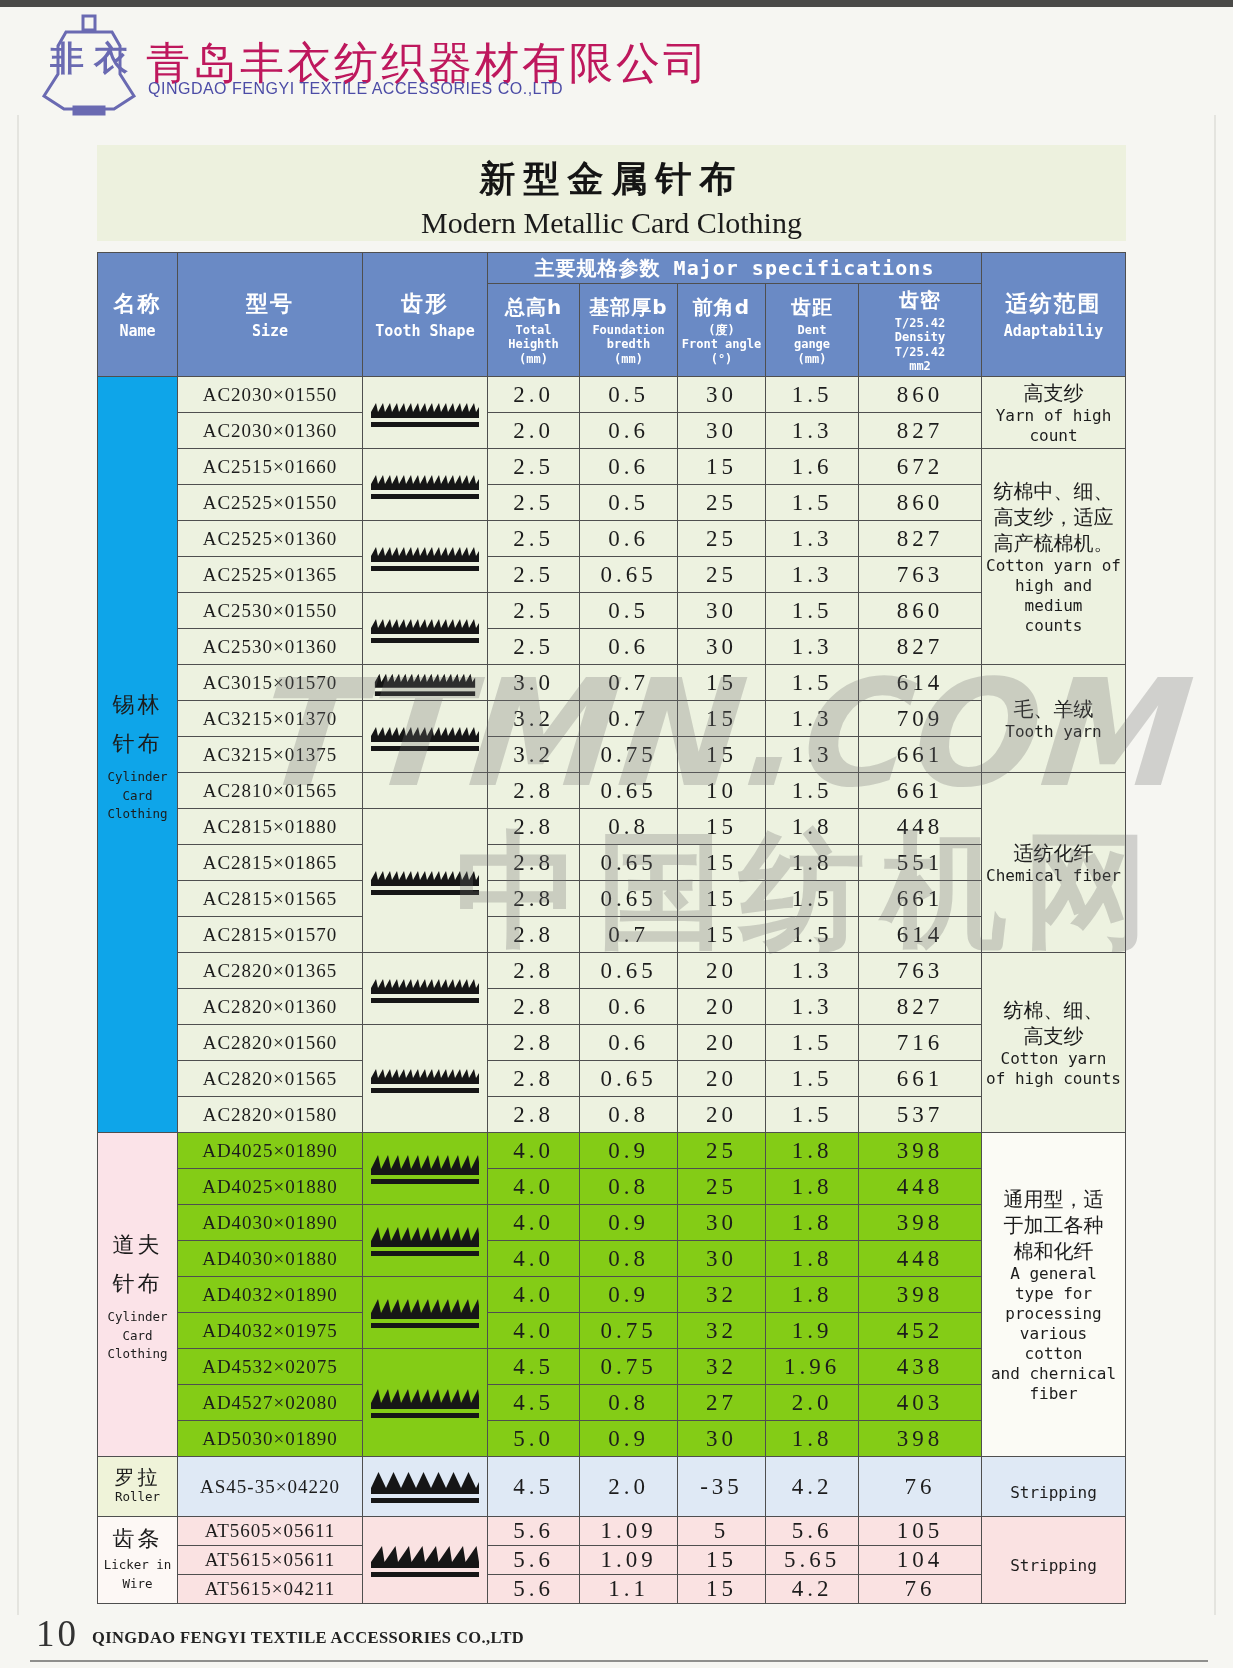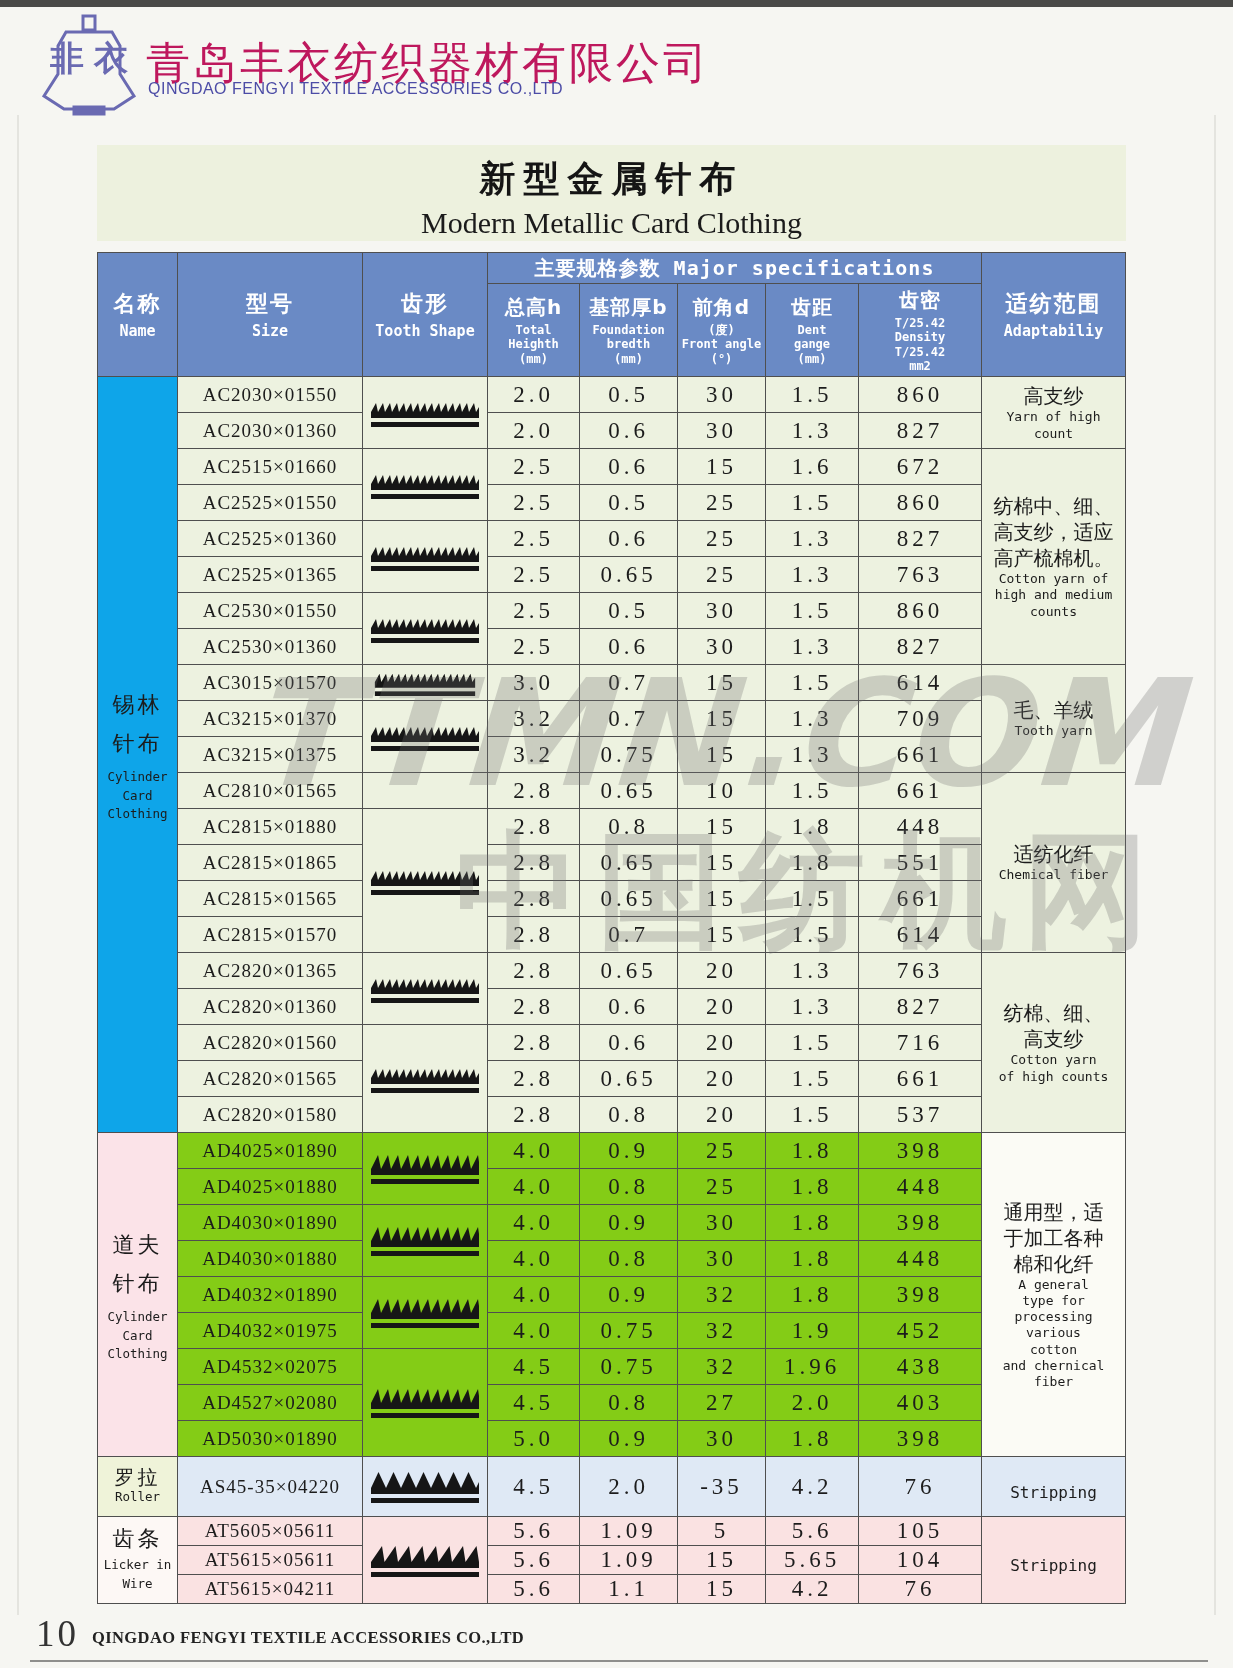--- a/index.html
+++ b/index.html
@@ -46,21 +46,21 @@
 
   td.size{font-family:"Liberation Serif",serif;font-size:19px;letter-spacing:1px;}
   td.num{font-family:"Liberation Serif",serif;font-size:23px;letter-spacing:4px;}
   td.name{vertical-align:middle;}
   td.name .ncn{font-size:22px;letter-spacing:3px;white-space:pre-line;line-height:1.8;
                font-family:"DejaVu Sans",sans-serif;}
   td.name .nen{font-size:12.5px;font-family:"DejaVu Sans Mono",monospace;
                white-space:pre-line;line-height:1.5;margin-top:4px;}
   td.adapt .acn{font-size:20px;white-space:pre-line;line-height:1.3;
                 font-family:"DejaVu Sans",sans-serif;}
-  td.adapt .aen{font-size:13px;font-family:"DejaVu Sans Mono",monospace;
+  td.adapt .aen{font-size:16px;font-family:"DejaVu Sans Mono",monospace;
                 white-space:pre-line;line-height:1.25;margin-top:0;}
   td.adapt.strip .aen{font-size:16px;margin-top:12px;}
 
   table.spec td.nm-ac{background:#0ea5e9;}
   table.spec td.nm-ad{background:#fbe3e8;}
   table.spec td.nm-roller{background:#eff3d9;}
   table.spec td.nm-at{background:#fdf8f5;}
   table.spec td.ad-green{background:#edf2e0;}
   table.spec td.ad-white{background:#fbfbf5;}
   table.spec td.ad-blue{background:#dfe9f5;}

